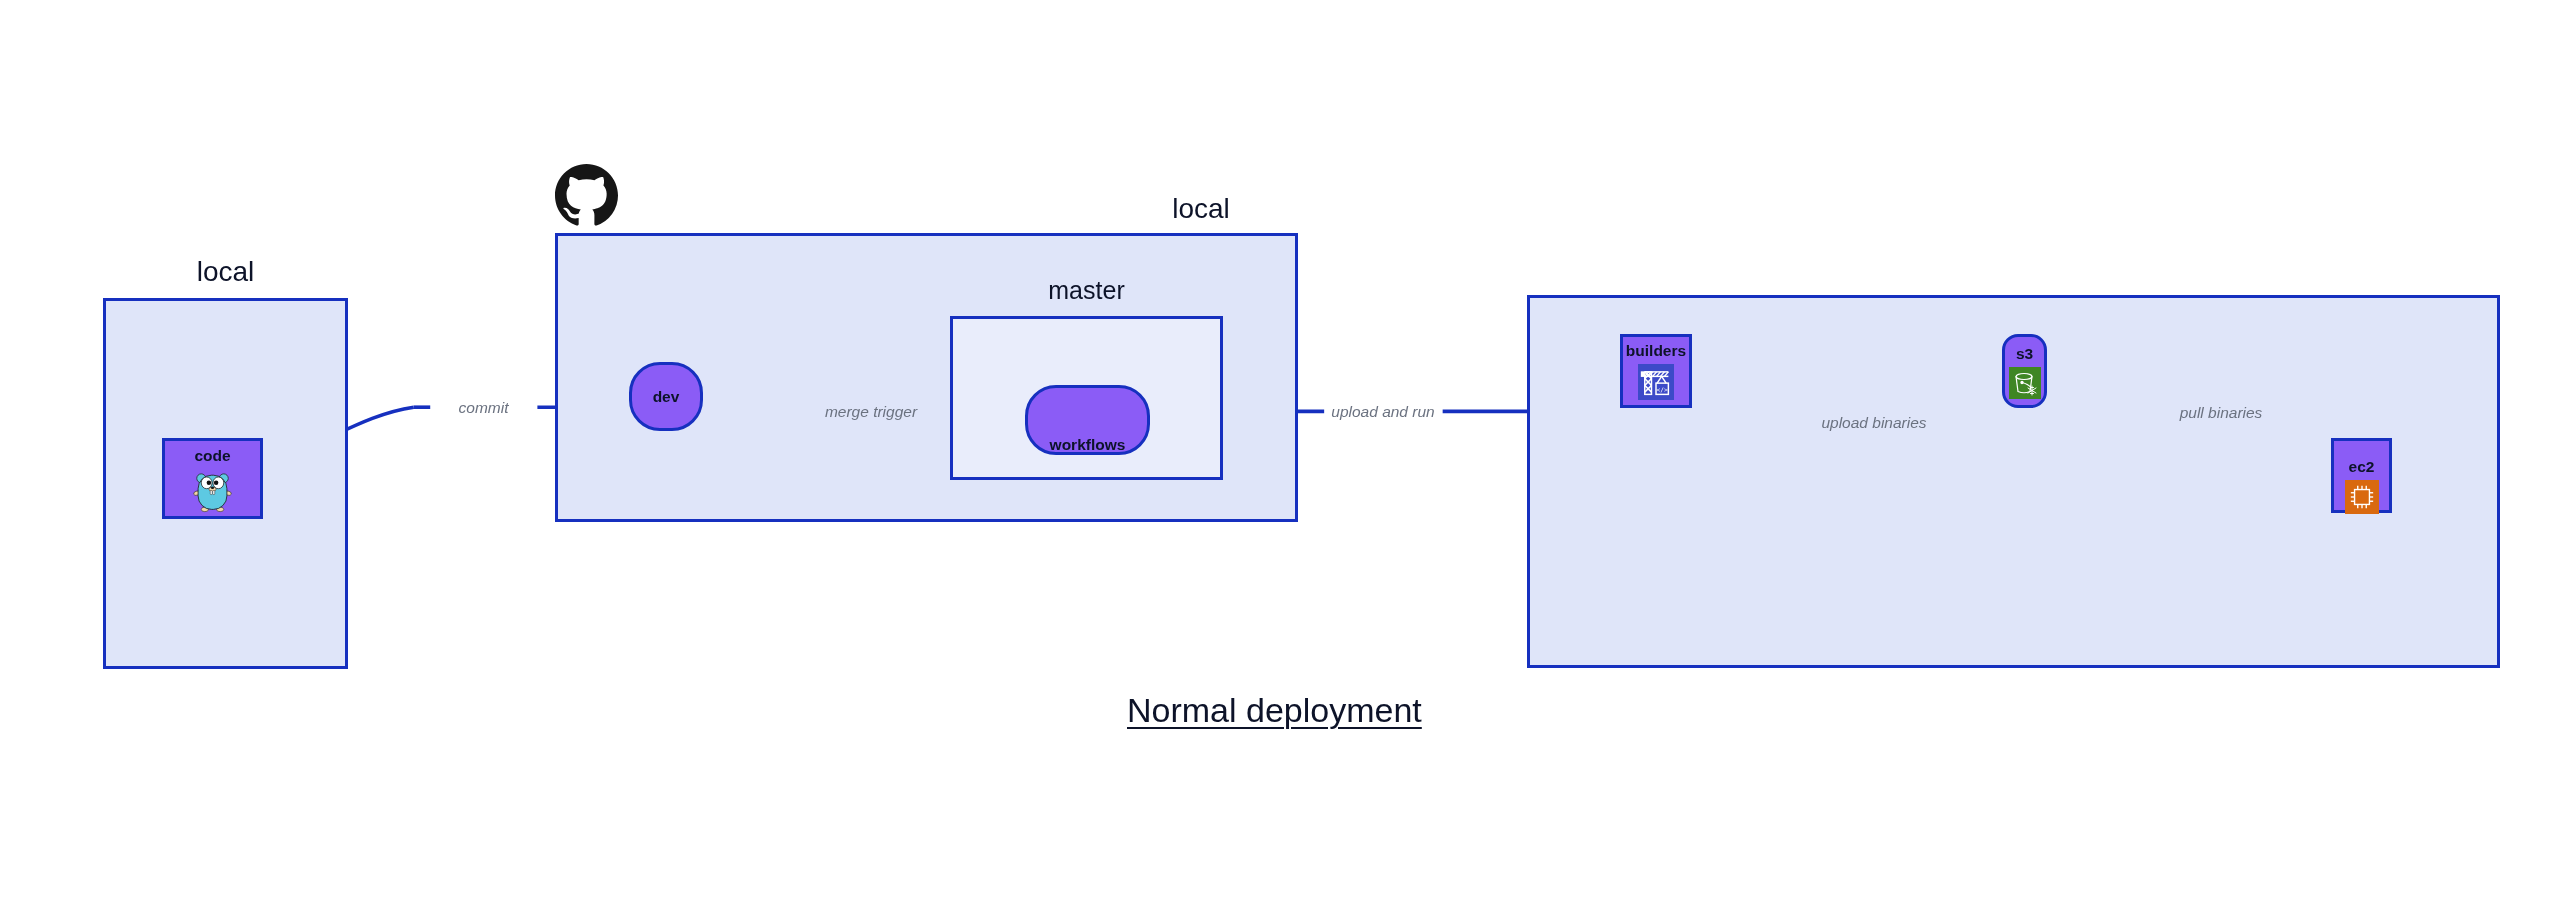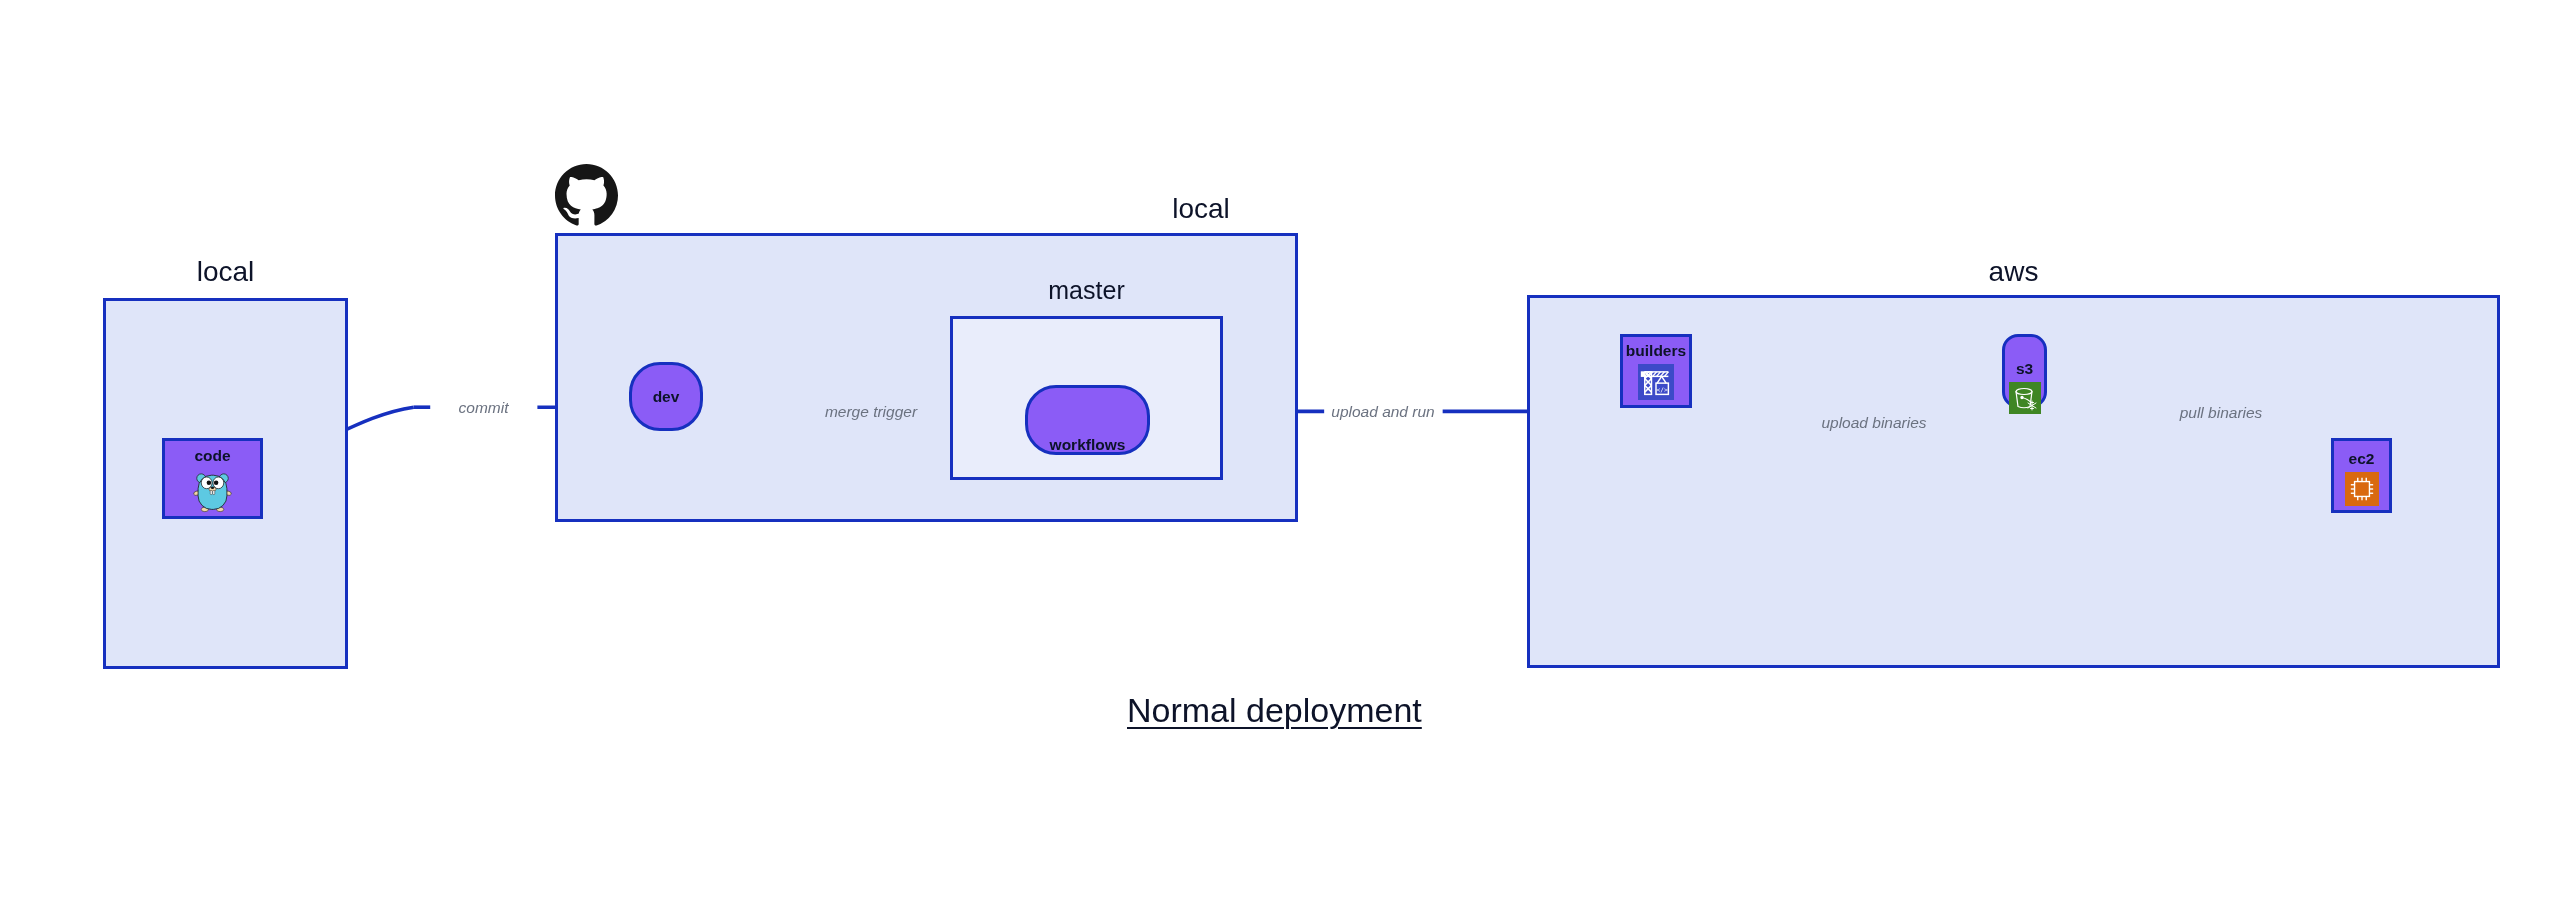--- a/index.html
+++ b/index.html
@@ -198,21 +198,20 @@
   </div>
 
   <div class="sub-label" style="left:950px; top:278px; width:273px;">master</div>
 
   <div class="sub-box" style="left:950px; top:316px; width:273px; height:164px;"></div>
 
   <div class="node-box plain" style="left:1025px; top:385px; width:125px; height:70px;justify-content:flex-end;">
     <span class="node-title">workflows</span>
   </div>
 
-  <div class="group-label" style="left:1527px; top:258px; width:973px;">aws</div>
 
   <div class="group-box" style="left:1527px; top:295px; width:973px; height:373px;"></div>
 
   <div class="node-box" style="left:1620px; top:334px; width:72px; height:74px; padding-top:6.2px;">
     <span class="node-title">builders</span>
     <span class="node-icon-wrap" style="margin-top:5.2px;">
       <svg width="36" height="36" viewBox="0 0 64 64" xmlns="http://www.w3.org/2000/svg">
         <rect x="0" y="0" width="64" height="64" fill="#3c4ac8"></rect>
         <g stroke="#ffffff" stroke-width="2.6" fill="none">
 
@@ -238,21 +237,21 @@
           <line x1="42" y1="22" x2="34" y2="34"></line>
           <line x1="42" y1="22" x2="50" y2="34"></line>
 
           <rect x="32" y="34" width="22" height="20"></rect>
         </g>
         <text x="43" y="49" font-family="DejaVu Sans Mono, monospace" font-size="11" fill="#ffffff" text-anchor="middle">&lt;/&gt;</text>
       </svg>
     </span>
   </div>
 
-  <div class="node-box" style="left:2002px; top:334px; width:45px; height:74px; padding-top:24px;border-radius:16px;">
+  <div class="node-box" style="left:2002px; top:334px; width:45px; height:74px; padding-top:9px;border-radius:16px;">
     <span class="node-title">s3</span>
     <span class="node-icon-wrap" style="margin-top:5.2px;">
       <svg width="32" height="32" viewBox="0 0 64 64" xmlns="http://www.w3.org/2000/svg">
         <rect x="0" y="0" width="64" height="64" fill="#3f8624"></rect>
         <g stroke="#ffffff" stroke-width="2.4" fill="none" stroke-linecap="round">
 
           <ellipse cx="30" cy="19" rx="16" ry="6"></ellipse>
           <path d="M 14 19 L 18 49 Q 30 54 42 49 L 46 19"></path>
 
           <path d="M 26 31 Q 38 34 44 41"></path>
@@ -263,21 +262,21 @@
           <line x1="46" y1="38" x2="46" y2="56"></line>
           <line x1="38" y1="42" x2="54" y2="52"></line>
           <line x1="54" y1="42" x2="38" y2="52"></line>
           <line x1="43" y1="41" x2="49" y2="41"></line>
           <line x1="43" y1="53" x2="49" y2="53"></line>
         </g>
       </svg>
     </span>
   </div>
 
-  <div class="node-box" style="left:2331px; top:438px; width:61px; height:75px; padding-top:10px;">
+  <div class="node-box" style="left:2331px; top:438px; width:61px; height:75px; padding-top:18px;">
     <span class="node-title">ec2</span>
     <span class="node-icon-wrap" style="margin-top:5.2px;">
       <svg width="34" height="34" viewBox="0 0 64 64" xmlns="http://www.w3.org/2000/svg">
         <rect x="0" y="0" width="64" height="64" fill="#d9690f"></rect>
         <g stroke="#ffffff" stroke-width="2.6" fill="none">
           <rect x="18" y="18" width="28" height="28"></rect>
 
           <line x1="24" y1="18" x2="24" y2="11"></line>
           <line x1="32" y1="18" x2="32" y2="11"></line>
           <line x1="40" y1="18" x2="40" y2="11"></line>

